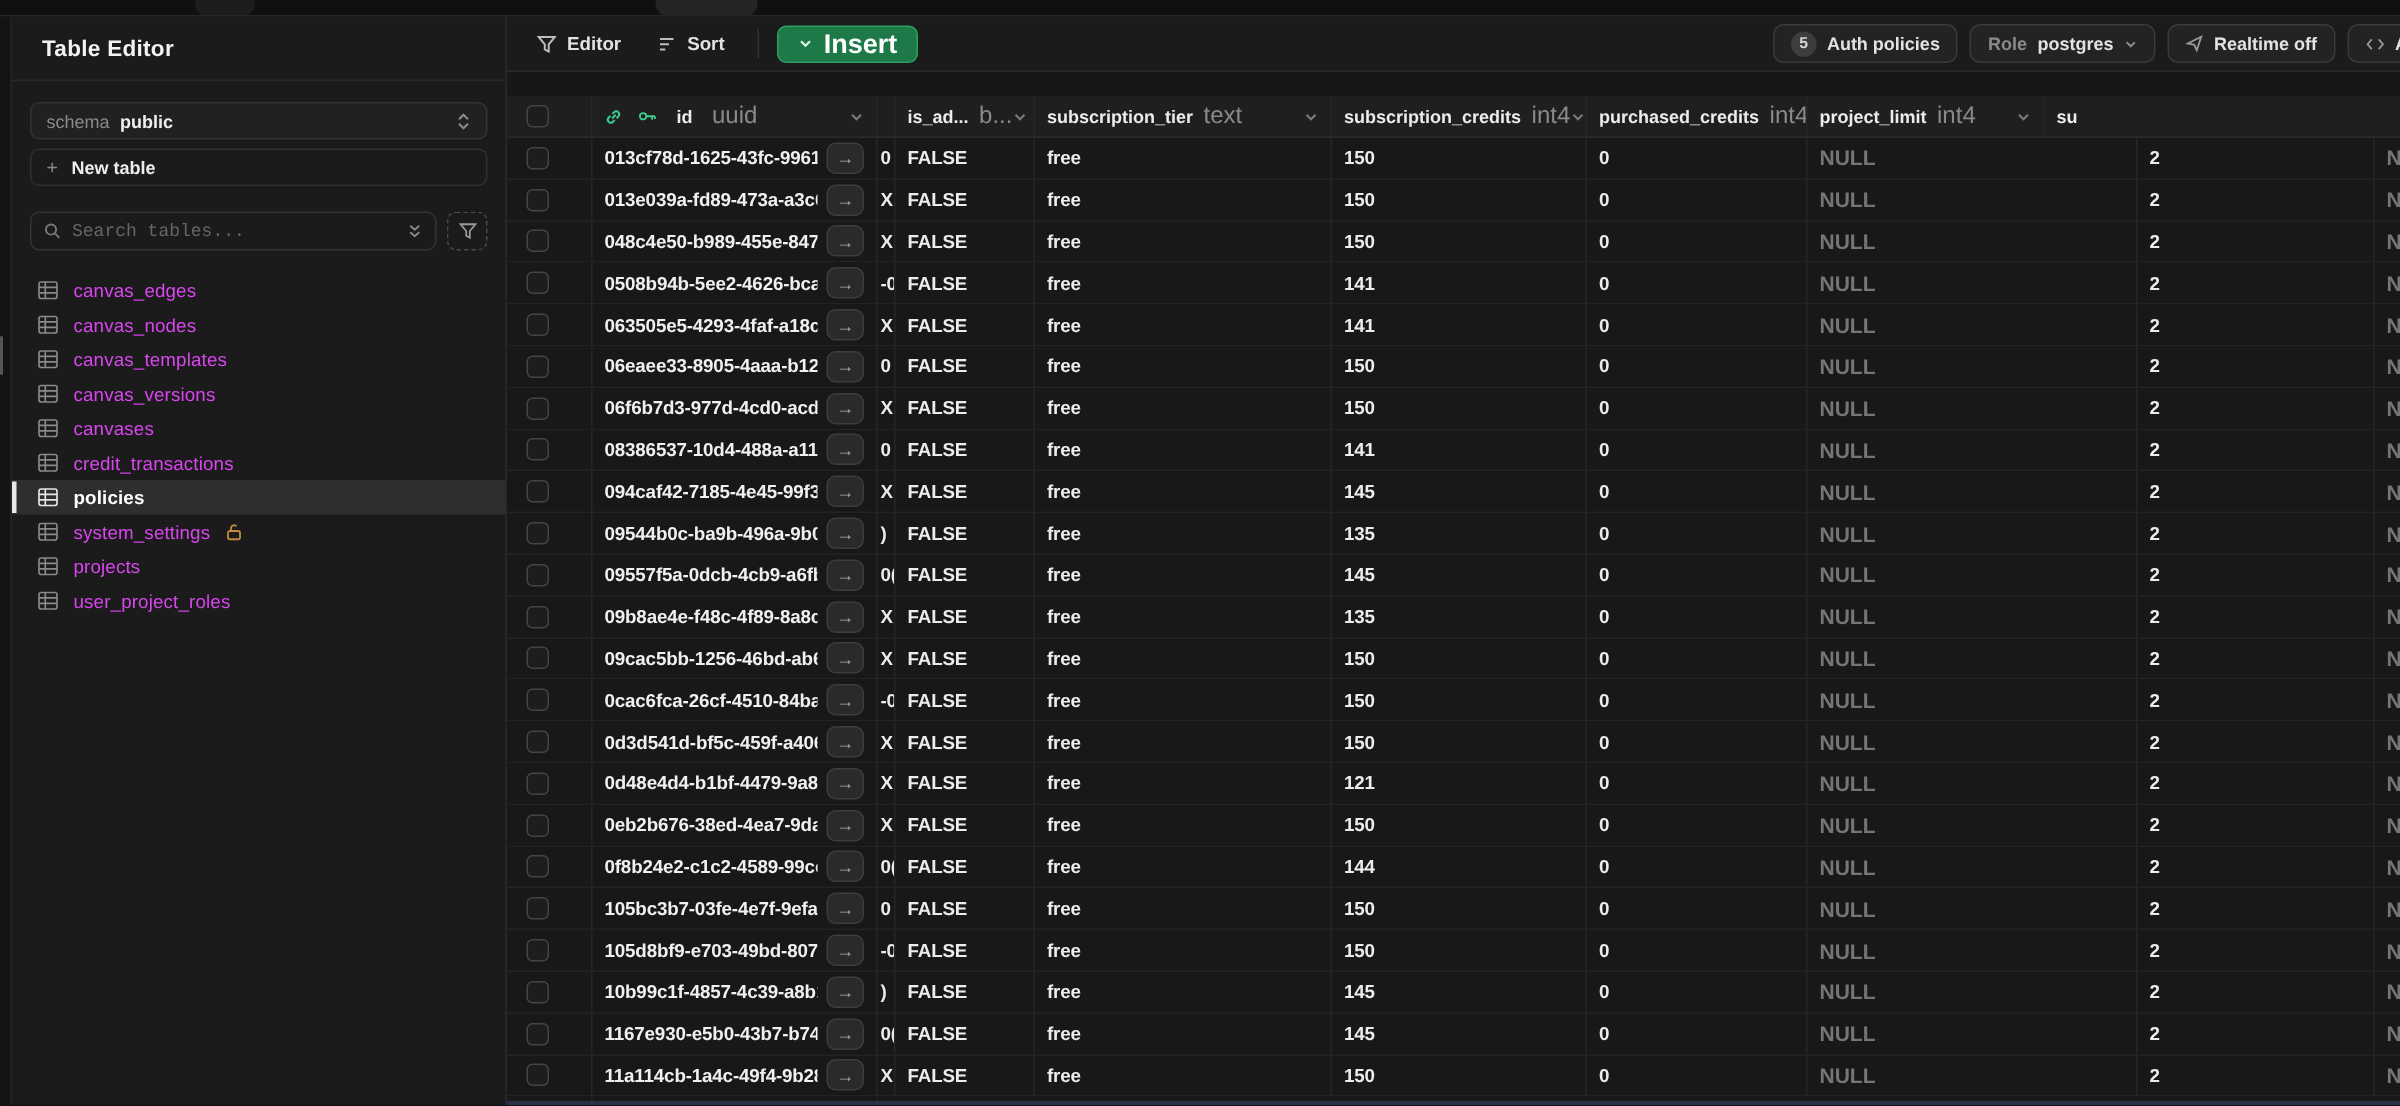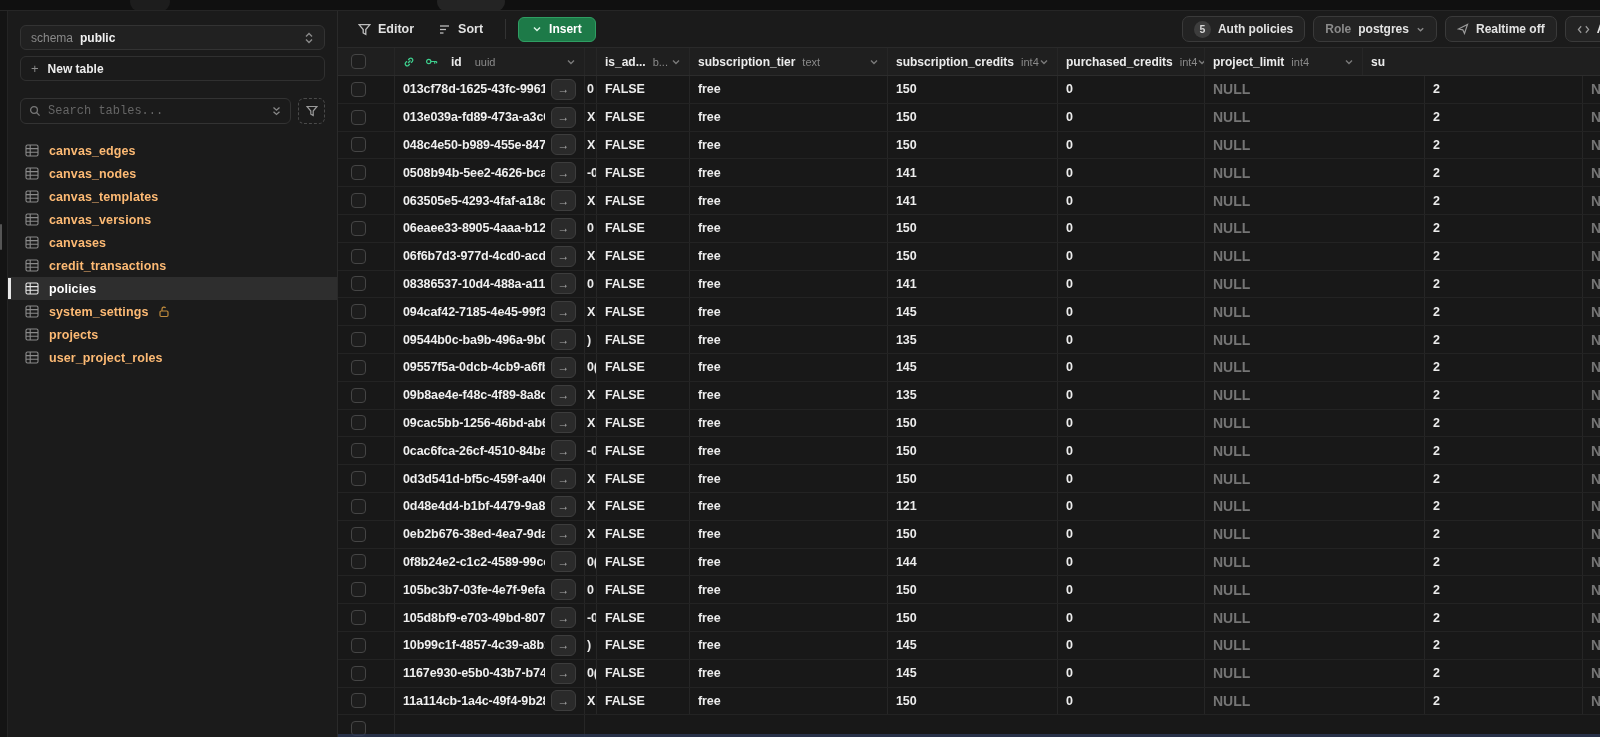--- a/index.html
+++ b/index.html
@@ -36,54 +36,54 @@
   .search-box { flex:1; display:flex; align-items:center; gap:7px; height:26px;
     border:1px solid #333; border-radius:6px; padding:0 8px; background:#1b1b1b; }
   .search-box input { flex:1; background:transparent; border:none; outline:none;
     font-size:12px; color:#d0d0d0; font-family:Liberation Mono, monospace; }
   .search-box input::placeholder { color:#666; }
   .mini-filter-btn { width:27px; height:26px; border:1px dashed #4a4a4a; background:transparent;
     border-radius:6px; display:flex; align-items:center; justify-content:center; cursor:pointer; }
   .table-list { margin-top:15px; display:flex; flex-direction:column; }
   .tbl-item { position:relative; display:flex; align-items:center; gap:10px; height:23px;
     padding:0 12px 0 17px; cursor:pointer; }
-  .tbl-item .tname { font-size:12.5px; color:#fdba74; font-weight:700; letter-spacing:.1px; }
+  .tbl-item .tname { font-size:12.5px; color:#d946ef; font-weight:400; letter-spacing:.1px; }
   .tbl-item.selected { background:#2e2e2e; }
   .tbl-item.selected .tname { color:#ffffff; font-weight:700; }
   .tbl-item.selected::before { content:""; position:absolute; left:0; top:1px; bottom:1px; width:3px; background:#e8e8e8; }
 
   
   .main { flex:1; display:flex; flex-direction:column; min-width:0; position:relative; }
   .grid-toolbar { height:37px; background:#1b1b1b; border-bottom:1px solid #2a2a2a;
     display:flex; align-items:center; padding:0 10px; gap:4px; overflow:hidden; }
   .tb-ghost { display:flex; align-items:center; gap:7px; background:transparent; border:none;
     color:#e2e2e2; font-size:12.5px; font-weight:700; padding:0 10px; height:26px; cursor:pointer;
     font-family:"Liberation Sans",sans-serif; }
   .tb-divider { width:1px; height:20px; background:#333; margin:0 8px; }
   .insert-btn { display:flex; align-items:center; gap:7px; height:25px; padding:0 13px;
     background:#1d7a48; border:1px solid #2f9e63; border-radius:6px; color:#fff;
-    font-size:12px; font-weight:700; cursor:pointer; font-family:"Liberation Sans",sans-serif; }
+    font-size:18px; font-weight:700; cursor:pointer; font-family:"Liberation Sans",sans-serif; }
   .toolbar-right { margin-left:auto; display:flex; align-items:center; gap:8px; }
   .tb-outline { display:flex; align-items:center; gap:7px; height:26px; padding:0 11px;
     background:#232323; border:1px solid #3a3a3a; border-radius:7px; color:#e3e3e3;
     font-size:12px; font-weight:700; cursor:pointer; white-space:nowrap; font-family:"Liberation Sans",sans-serif; }
   .tb-outline .dim { color:#8a8a8a; font-weight:600; }
   .count-badge { width:17px; height:17px; border-radius:50%; background:#3d3d3d; color:#d8d8d8;
     font-size:10.5px; font-weight:700; display:flex; align-items:center; justify-content:center; }
   .api-btn { margin-right:-58px; }
 
   
-  .grid { flex:1; overflow:hidden; background:#000000; position:relative; }
+  .grid { flex:1; overflow:hidden; background:#000000; position:relative;margin-top:16px; }
   .g-row { display:flex; width:1305px; }
   .g-head { height:28px; background:#1f1f1f; border-bottom:1px solid #2c2c2c; }
   .g-body-row { height:27.8px; border-bottom:1px solid #232323; background:#181818; }
   .cell { display:flex; align-items:center; padding:0 8px; border-right:1px solid #262626;
     overflow:hidden; white-space:nowrap; flex:none; }
   .hcell .cname { font-size:12px; font-weight:700; color:#ececec; }
-  .hcell .ctype { font-size:11px; color:#8a8a8a; margin-left:7px; }
+  .hcell .ctype { font-size:16px; color:#8a8a8a; margin-left:7px; }
   .hcell .chev { margin-left:auto; color:#7a7a7a; }
   .c-check { width:57px; justify-content:flex-start; padding-left:13px; }
   .c-id { width:190px; }
   .c-mini { width:12px; padding:0 2px; }
   .c-isad { width:93px; }
   .c-tier { width:198px; }
   .c-subcred { width:170px; }
   .c-purch { width:147px; }
   .c-refresh { width:220px; }
   .c-limit { width:158px; }
@@ -107,20 +107,23 @@
   <div class="tab-remnant small"></div>
   <div class="tab-remnant big"></div>
 </div>
 
 <div class="app">
   <div class="rail">
     <div class="rail-thumb"></div>
   </div>
 
   <aside class="sidebar">
+    <div class="sidebar-header">
+      <div class="sidebar-title">Table Editor</div>
+    </div>
     <div class="sidebar-controls">
       <button class="schema-select">
         <span class="muted">schema</span>
         <span class="strong">public</span>
         <span class="updown icon">
           <svg width="10" height="12" viewBox="0 0 10 12" fill="none" stroke="currentColor" stroke-width="1.4">
               <path d="M2 4.5 L5 1.5 L8 4.5"></path>
               <path d="M2 7.5 L5 10.5 L8 7.5"></path>
             </svg>
         </span>

